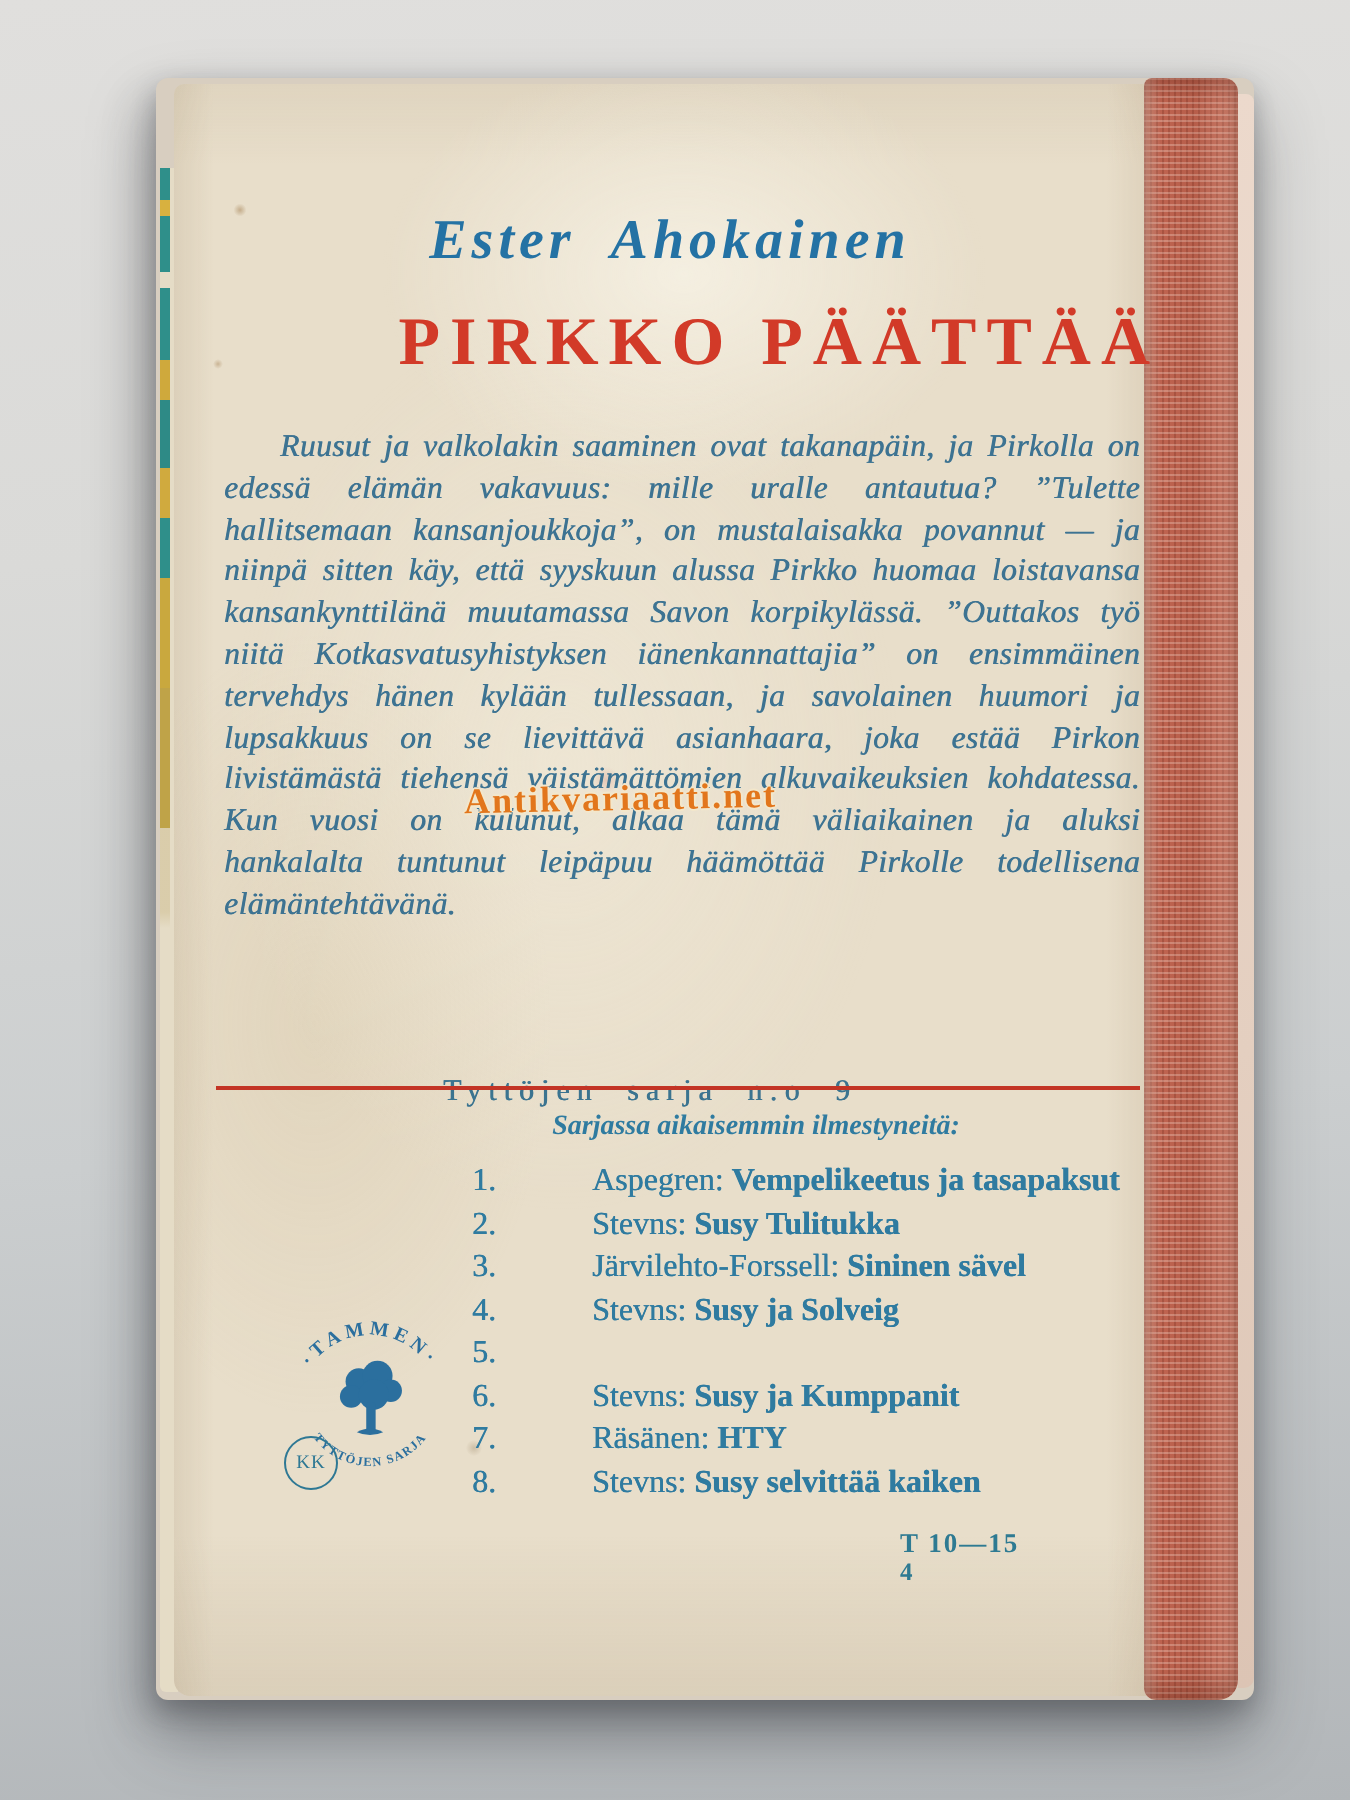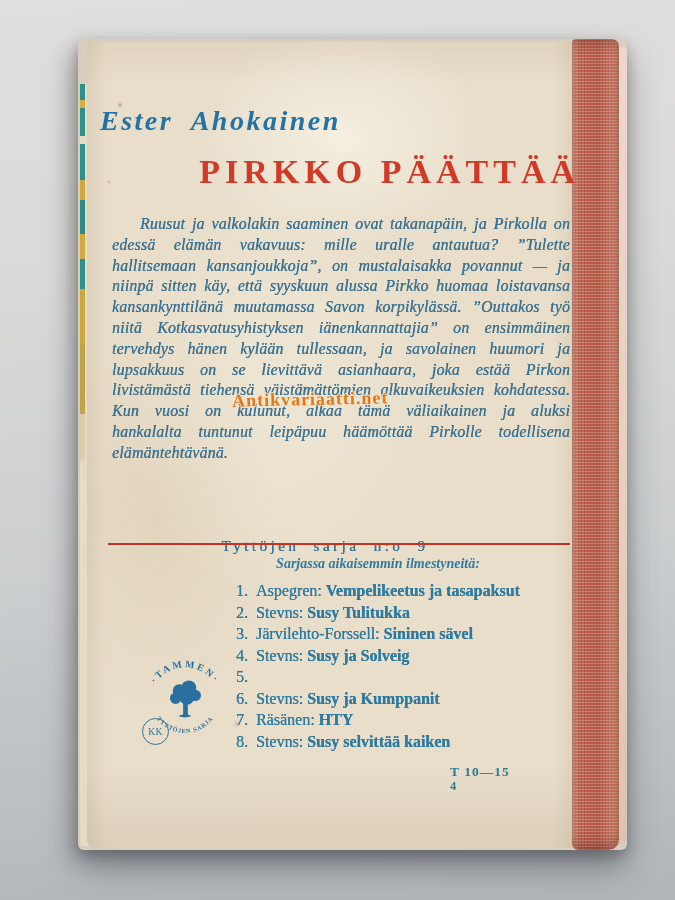--- a/index.html
+++ b/index.html
@@ -32,36 +32,36 @@
   .spine-cloth{position:absolute;left:572px;top:39px;width:47px;height:811px;border-radius:4px 7px 10px 6px;
     background-color:#bf6450;
     background-image:
       linear-gradient(90deg,rgba(236,196,180,.55),rgba(236,196,180,0) 18%,rgba(120,45,30,.12) 55%,rgba(236,196,180,.25) 92%),
       repeating-linear-gradient(0deg,rgba(255,230,218,.30) 0 1px,rgba(255,230,218,0) 1px 3px),
       repeating-linear-gradient(90deg,rgba(116,44,30,.28) 0 1px,rgba(116,44,30,0) 1px 3px);
     box-shadow:inset 0 6px 8px rgba(90,35,22,.25),inset 0 -8px 10px rgba(90,35,22,.3);}
   .page-block-edge{position:absolute;left:619px;top:47px;width:8px;height:797px;border-radius:0 4px 5px 0;
     background:linear-gradient(180deg,#ecd9cc,#e4cfc0 60%,#dcc4b4);}
   
-  .author-line{position:absolute;left:100px;top:104px;width:470px;text-align:left;
+  .author-line{position:absolute;left:100px;top:104px;width:470px;text-align:center;
     font-style:italic;font-weight:bold;font-size:28px;line-height:34px;letter-spacing:2.5px;word-spacing:9px;color:#2472a4;}
   .cover-title{position:absolute;left:90px;top:150px;width:490px;text-align:right;
     font-weight:bold;font-size:34px;line-height:44px;letter-spacing:5px;color:#d23a28;}
   .blurb{position:absolute;left:112px;top:214px;width:458px;
     font-size:15.8px;line-height:20.8px;text-align:justify;text-indent:28px;
     color:#3d7392;word-spacing:2.5px;letter-spacing:.2px;text-shadow:.3px 0 0 currentColor;font-style:italic;}
   .series-line{position:absolute;left:95px;top:509px;width:460px;text-align:center;
     font-size:15px;letter-spacing:3.5px;word-spacing:7px;color:#3b7490;text-shadow:.3px 0 0 currentColor;margin-top:29px;}
   .divider-rule{position:absolute;left:108px;top:543px;width:462px;height:2px;background:#c33425;}
   .list-heading{position:absolute;left:188px;top:556px;width:380px;text-align:center;
     font-style:italic;font-weight:bold;font-size:14px;color:#2f7ba0;}
   .prev-list{position:absolute;left:232px;top:580px;width:330px;font-size:16px;line-height:21.5px;color:#2f7ba0;text-shadow:.2px 0 0 currentColor;}
   .li{display:flex;}
   .li .num{flex:none;width:16px;text-align:right;margin-right:8px;}
-  .li .txt{flex:1;max-width:285px;hyphens:manual;}
+  .li .txt{flex:1;max-width:285px;hyphens:manual;margin-left:40px;}
   .li .btitle{font-weight:bold;}
   .publisher-logo{position:absolute;left:138px;top:655px;width:94px;height:94px;}
   .printer-mark{position:absolute;left:142px;top:718px;width:25px;height:25px;border:1.6px solid #2e7894;
     border-radius:50%;color:#2e7894;font-size:9.5px;font-weight:normal;letter-spacing:.5px;
     display:flex;align-items:center;justify-content:center;}
   .print-code{position:absolute;left:450px;top:764px;width:118px;text-align:left;
     color:#2e7a92;font-weight:bold;font-size:13.5px;line-height:15px;letter-spacing:1px;}
   .print-code .l2{padding-right:14px;font-size:12.5px;}
   
   .watermark{position:absolute;left:232px;top:389px;font-size:18px;font-weight:bold;

